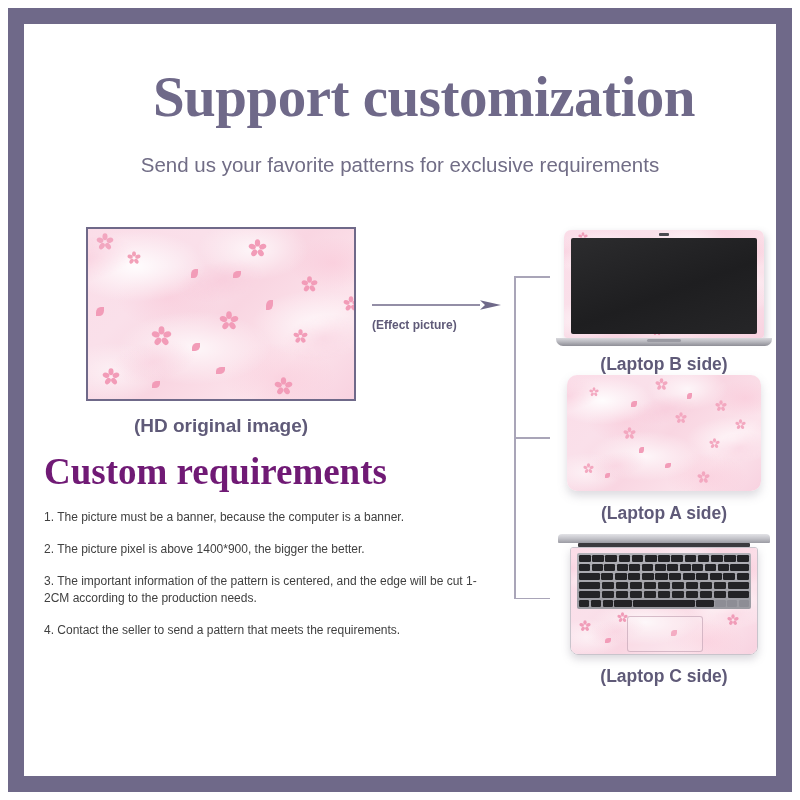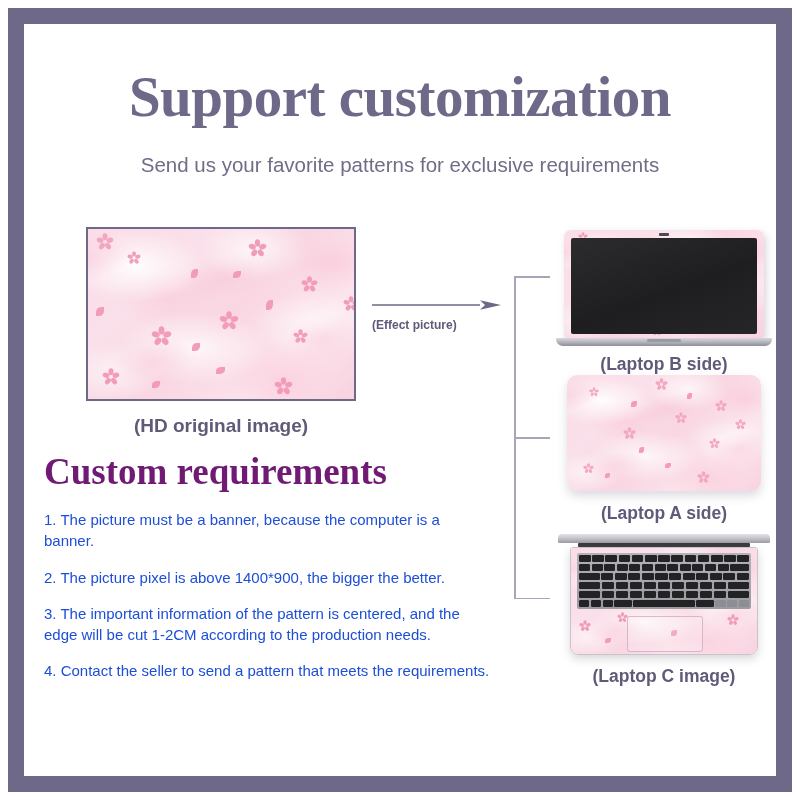--- a/index.html
+++ b/index.html
@@ -50,20 +50,21 @@
     top: 43px;
     width: 752px;
     text-align: center;
     font-family: "Liberation Serif", "DejaVu Serif", serif;
     font-weight: bold;
     font-size: 57px;
     line-height: 1.05;
     color: #6f6989;
     letter-spacing: -0.5px;
     white-space: nowrap;
+    padding-left: 24px;
   }
   .subtitle {
     position: absolute;
     left: 0;
     top: 129px;
     width: 752px;
     text-align: center;
     font-size: 20.5px;
     color: #716d86;
     white-space: nowrap;
@@ -349,23 +350,23 @@
     color: #701a75;
     white-space: nowrap;
   }
   .req-list {
     position: absolute;
     left: 20px;
     top: 485px;
     width: 448px;
   }
   .req-item {
-    font-size: 15px;
+    font-size: 12px;
     line-height: 1.42;
-    color: #1d4ed8;
+    color: #404040;
     margin-bottom: 15px;
   }
   .req-item.last {
     width: 700px;
     white-space: nowrap;
   }
 </style>
 </head>
 <body>
 
@@ -769,21 +770,21 @@
                   <span class="key space"></span>
                   <span class="key wide"></span>
                   <span class="key light"></span>
                   <span class="key light"></span>
                   <span class="key light"></span>
               </div>
             </div>
             <div class="c-trackpad"></div>
           </div>
         </div>
-        <div class="laptop-caption" style="margin-top:8px;">(Laptop C image)</div>
+        <div class="laptop-caption" style="margin-top:8px;">(Laptop C side)</div>
       </div>
 
     </div>
 
     <div class="req-title">Custom requirements</div>
 
     <div class="req-list">
       <div class="req-item">1. The picture must be a banner, because the computer is a banner.</div>
       <div class="req-item">2. The picture pixel is above 1400*900, the bigger the better.</div>
       <div class="req-item">3. The important information of the pattern is centered, and the edge will be cut 1-2CM according to the production needs.</div>

